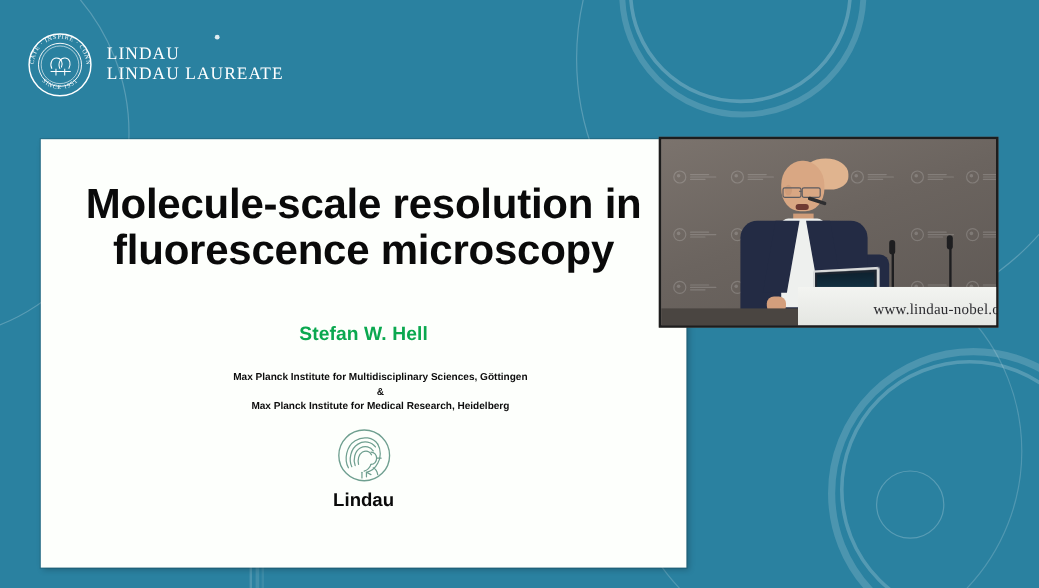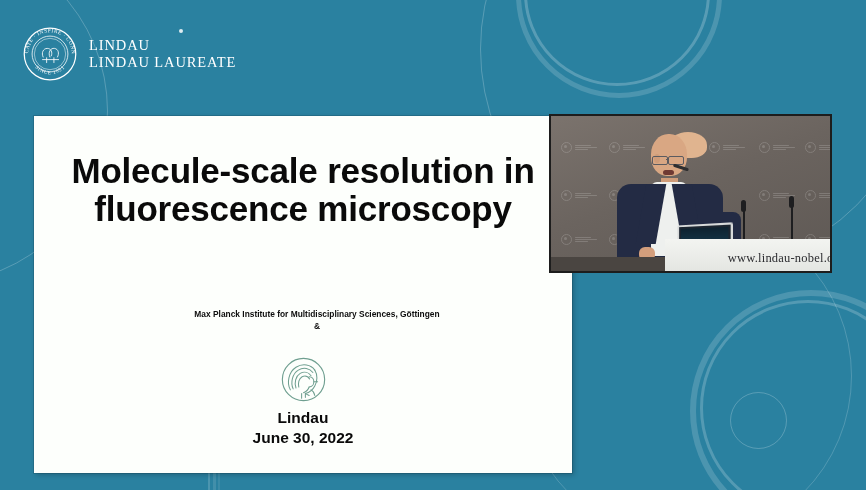--- a/index.html
+++ b/index.html
@@ -141,23 +141,25 @@
     </svg>
     <div class="wordmark">
       <div>LINDAU</div>
       <div>LINDAU LAUREATE</div>
     </div>
   </div>
   <div class="dot-mark"></div>
 
   <div class="slide">
     <div class="slide-title">Molecule-scale resolution in fluorescence microscopy</div>
+    <div class="slide-author">Stefan W. Hell</div>
     <div class="slide-affil">
       <div>Max Planck Institute for Multidisciplinary Sciences, Göttingen</div>
       <div>&amp;</div>
+      <div>Max Planck Institute for Medical Research, Heidelberg</div>
     </div>
     <div class="mpg-wrap">
       <svg class="mpg" viewBox="0 0 100 100">
         <circle cx="50" cy="50" r="45" fill="none" stroke="#6f9f90" stroke-width="2.4"></circle>
         <g fill="none" stroke="#6f9f90" stroke-width="2.2" stroke-linecap="round">
           <path d="M22,72 C14,58 18,34 34,24 C48,15 66,18 74,30"></path>
           <path d="M28,70 C22,57 26,38 39,30 C50,23 63,26 70,35"></path>
           <path d="M34,68 C30,57 33,43 43,37 C52,32 61,35 66,42"></path>
           <path d="M40,66 C38,58 40,48 47,44 C54,41 60,44 63,49"></path>
           <path d="M74,30 C80,40 80,54 74,64 C70,72 62,78 54,80 L54,88"></path>
@@ -165,21 +167,20 @@
           <path d="M72,55 L80,55"></path>
           <path d="M62,66 C60,72 56,76 50,78"></path>
           <path d="M66,72 C70,74 73,78 74,84"></path>
           <path d="M46,80 L46,90"></path>
           <path d="M54,80 L62,84"></path>
         </g>
       </svg>
     </div>
     <div class="slide-place">
       <div>Lindau</div>
-      <div>June 30, 2022</div>
     </div>
   </div>
 
   <div class="video">
     <div class="v-bg"></div>
 
     <div class="v-watermarks">
       <div class="wm" style="left:10px;top:26px;">
           <span class="wm-c"></span>
           <span class="wm-t">

